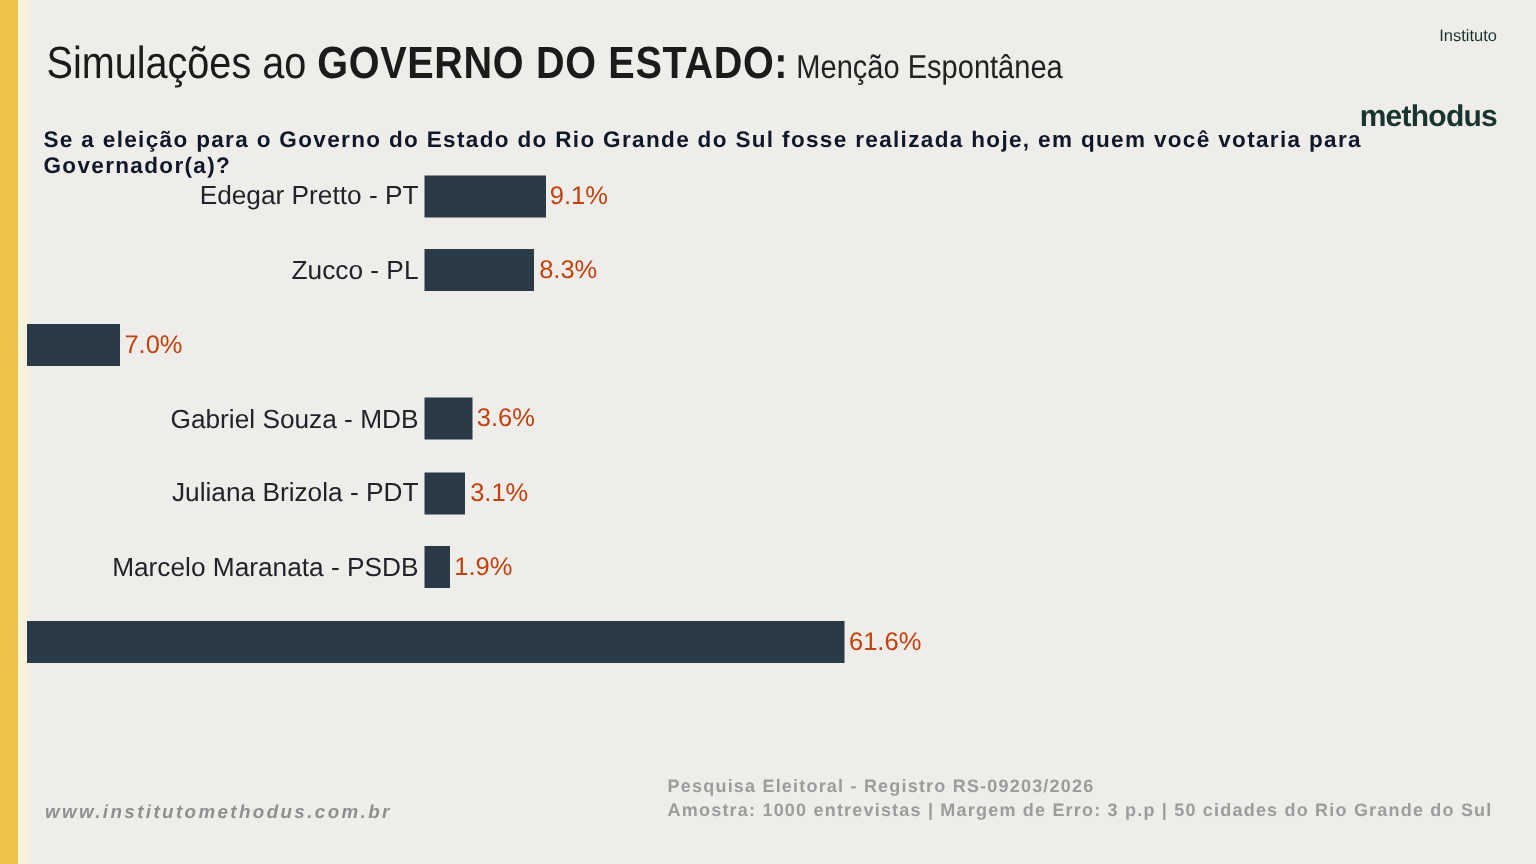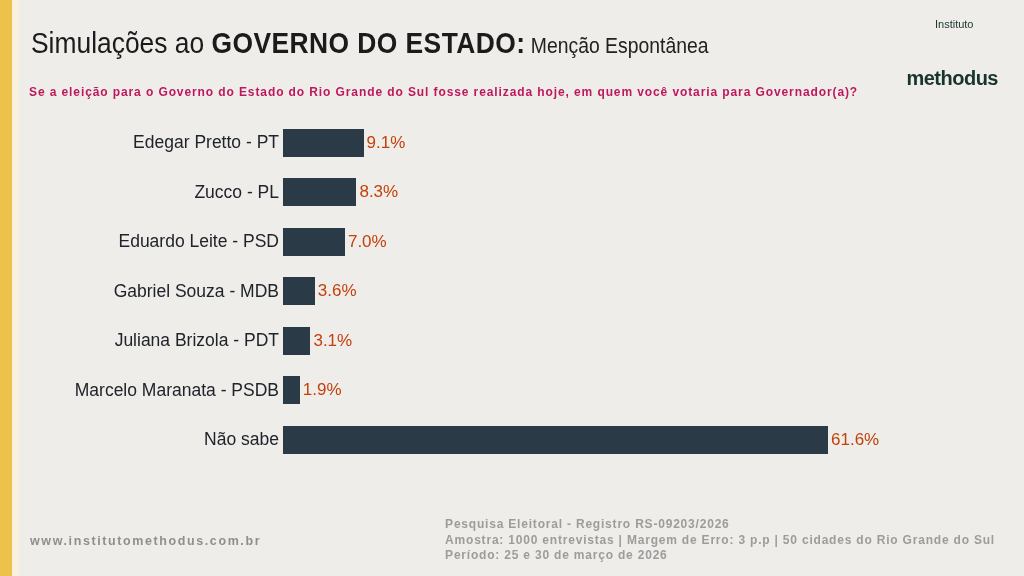--- a/index.html
+++ b/index.html
@@ -26,55 +26,56 @@
   .title {
     position: absolute; left: 31px; top: 26px;
     font-size: 30px; font-weight: 400; color: #1b1b1b;
     white-space: nowrap; letter-spacing: 0px;
     transform: scaleX(0.88); transform-origin: left center;
   }
   .title .emph { font-weight: 700; letter-spacing: 0.5px; }
   .title .suffix { font-size: 22px; font-weight: 400; color: #222; }
 
   .logo {
-    position: absolute; right: 26px; top: 18px; text-align: center;
+    position: absolute; right: 26px; top: 18px; text-align: right;
     color: #17352e;
   }
   .logo-top { font-size: 11px; font-weight: 400; margin-left: 4px; margin-bottom: -3px; }
   .logo-name { font-size: 20px; font-weight: 700; letter-spacing: -0.5px; margin-top: 40px; }
 
   .question {
     position: absolute; left: 29px; top: 85px; right: 20px;
-    font-size: 12px; font-weight: 700; letter-spacing: 0.9px;
-    color: #be185d;
+    font-size: 15px; font-weight: 700; letter-spacing: 0.9px;
+    color: #0f172a;
   }
 
   
   .chart {
-    position: absolute; left: 18px; top: 118px; width: 990px; height: 396px;
+    position: absolute; left: 18px; top: 106px; width: 990px; height: 396px;
   }
   .row {
     display: flex; align-items: center; height: 49.5px;
   }
   .row-label {
     width: 265px; text-align: right; padding-right: 4px;
     font-size: 17.5px; color: #20242a; white-space: nowrap;
   }
   .bar {
     height: 28px; background: #2a3a47; flex: 0 0 auto;
   }
   .row-value {
     font-size: 17px; color: #c2410c; margin-left: 3px; white-space: nowrap;
   }
 
   
   .footer-site {
     position: absolute; left: 30px; top: 534px;
     font-size: 12.5px; font-weight: 700; letter-spacing: 1.6px;
     color: #8f8f8f;
+    font-style: italic;
   }
   .footer-right {
     position: absolute; right: 29px; top: 517px;
     text-align: left; color: #9c9c9c;
     font-size: 12px; font-weight: 700; letter-spacing: 0.8px;
     line-height: 15.5px;
   }
 </style>
 </head>
 <body>
@@ -99,48 +100,45 @@
           <div class="row-label">Edegar Pretto - PT</div>
           <div class="bar" style="width: 80.5114px; background: rgb(42, 58, 71);"></div>
           <div class="row-value">9.1%</div>
         </div>
         <div class="row">
           <div class="row-label">Zucco - PL</div>
           <div class="bar" style="width: 73.4334px; background: rgb(42, 58, 71);"></div>
           <div class="row-value">8.3%</div>
         </div>
         <div class="row">
-          <div class="row-label">Eduardo Leite - PSD</div>
           <div class="bar" style="width: 61.9318px; background: rgb(42, 58, 71);"></div>
           <div class="row-value">7.0%</div>
         </div>
         <div class="row">
           <div class="row-label">Gabriel Souza - MDB</div>
           <div class="bar" style="width: 31.8506px; background: rgb(42, 58, 71);"></div>
           <div class="row-value">3.6%</div>
         </div>
         <div class="row">
           <div class="row-label">Juliana Brizola - PDT</div>
           <div class="bar" style="width: 27.4269px; background: rgb(42, 58, 71);"></div>
           <div class="row-value">3.1%</div>
         </div>
         <div class="row">
           <div class="row-label">Marcelo Maranata - PSDB</div>
           <div class="bar" style="width: 16.8101px; background: rgb(42, 58, 71);"></div>
           <div class="row-value">1.9%</div>
         </div>
         <div class="row">
-          <div class="row-label">Não sabe</div>
           <div class="bar" style="width: 545px; background: rgb(42, 58, 71);"></div>
           <div class="row-value">61.6%</div>
         </div>
       </div>
   </div>
 
   <div class="footer-site">www.institutomethodus.com.br</div>
 
   <div class="footer-right">
     <div>Pesquisa Eleitoral - Registro RS-09203/2026</div>
     <div>Amostra: 1000 entrevistas | Margem de Erro: 3 p.p | 50 cidades do Rio Grande do Sul</div>
-    <div>Período: 25 e 30 de março de 2026</div>
   </div>
 
 </div>
 
 </body></html>

